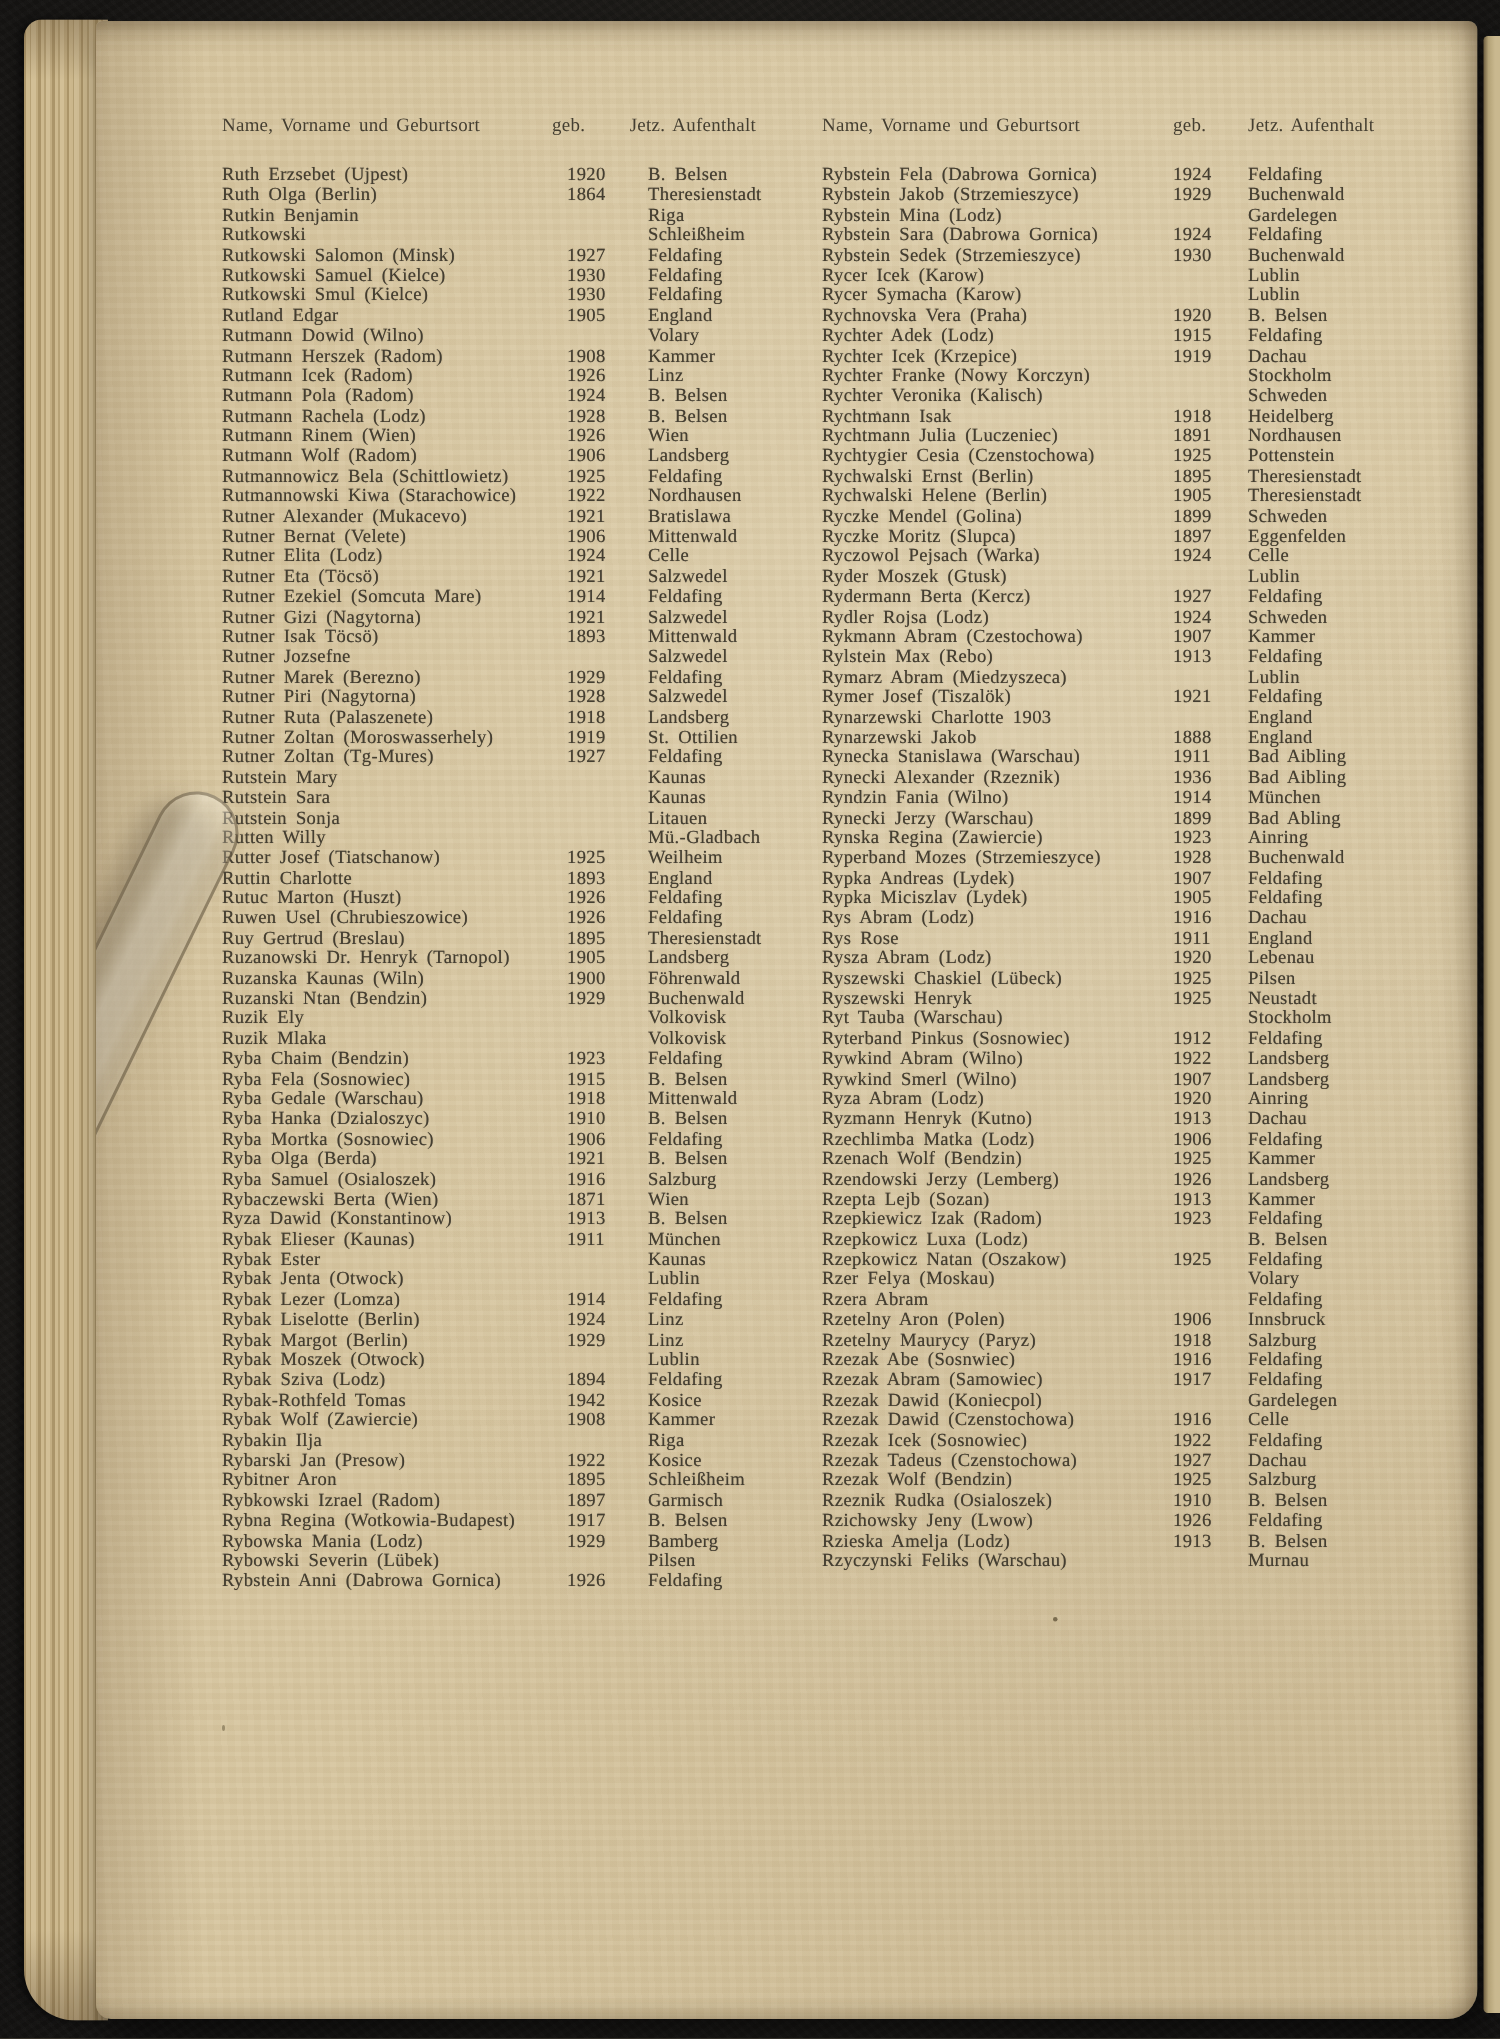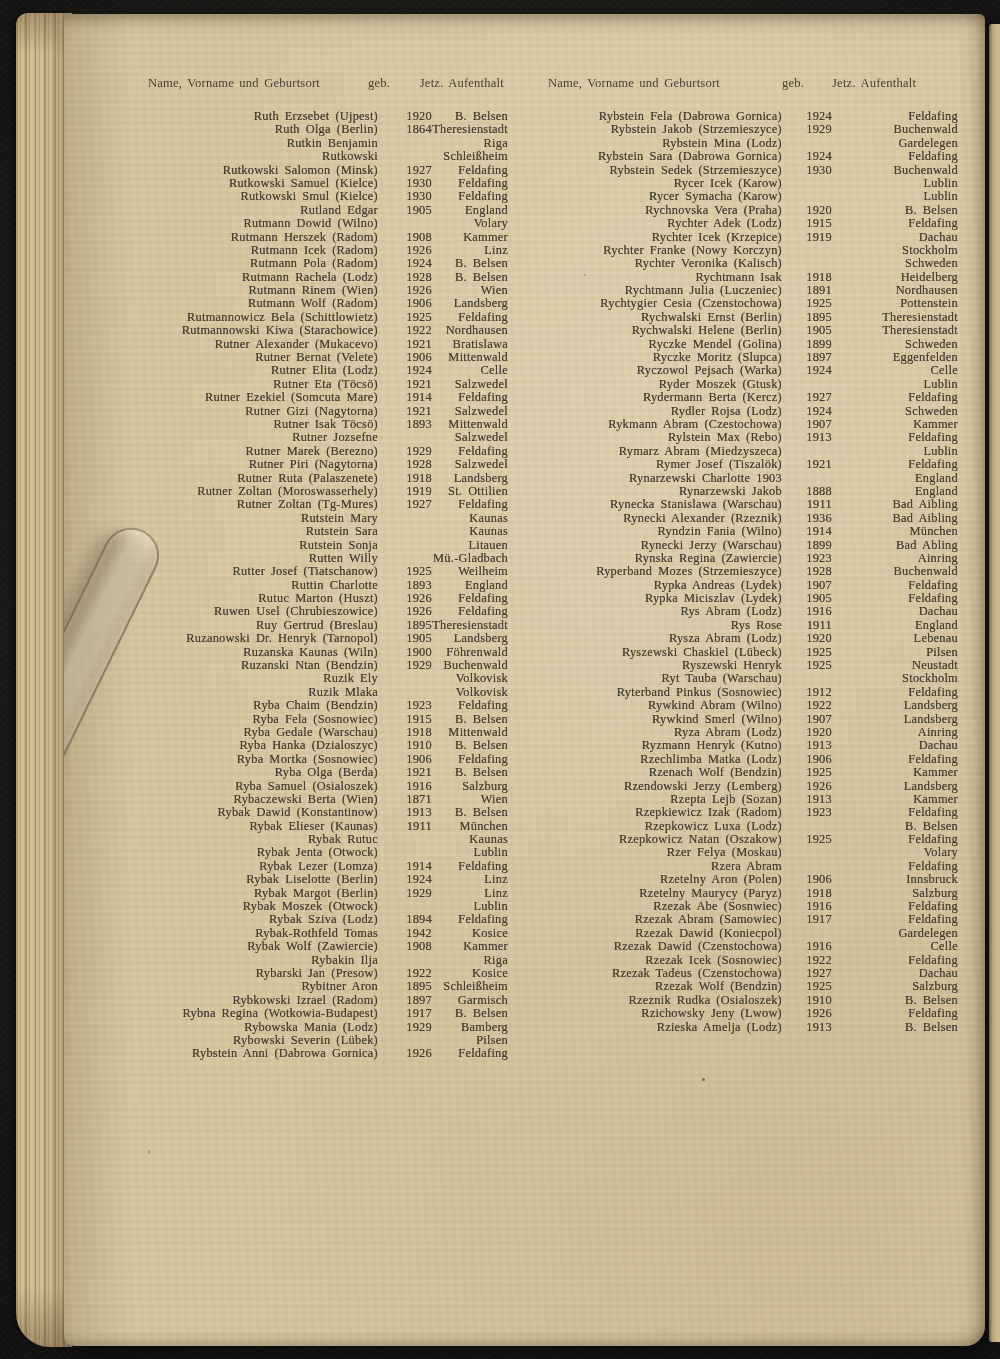--- a/index.html
+++ b/index.html
@@ -56,21 +56,21 @@
     border-radius:3px 0 0 3px;
   }
   
   .header-row,.col{position:absolute;white-space:nowrap;color:#443e31;}
   .header-row{top:62px;font-size:12.6px;letter-spacing:0.2px;word-spacing:2px;align-items:flex-end;}
   .hdr-l{left:84px;width:356px;display:flex;}
   .hdr-r{left:484px;width:400px;display:flex;}
   .hdr-l .h-name{width:230px;} .hdr-r .h-name{width:234px;}
   .hdr-l .h-geb{width:54px;}  .hdr-r .h-geb{width:50px;}
   .h-ort{flex:1;}
-  .col{top:96px;font-size:12.4px;text-align:right;}
+  .col{top:96px;font-size:12.4px;}
   .col-l{left:84px;width:360px;}
   .col-r{left:484px;width:410px;}
   .row{display:flex;height:13.4px;line-height:13.4px;
        letter-spacing:0.25px;word-spacing:2.6px;
        text-shadow:0 0 0.5px rgba(66,58,44,0.65);}
   .col-l .c-name{width:230px;} .col-r .c-name{width:234px;}
   .col-l .c-geb{width:54px;}   .col-r .c-geb{width:50px;}
   .c-ort{flex:1;}
   .c-name,.c-geb,.c-ort{overflow:visible;}
   
@@ -366,31 +366,31 @@
           <span class="c-name">Ryba Samuel (Osialoszek)</span>
           <span class="c-geb">1916</span>
           <span class="c-ort">Salzburg</span>
         </div>
         <div class="row">
           <span class="c-name">Rybaczewski Berta (Wien)</span>
           <span class="c-geb">1871</span>
           <span class="c-ort">Wien</span>
         </div>
         <div class="row">
-          <span class="c-name">Rybak Dawid (Konstantinow)</span>
+          <span class="c-name">Ryza Dawid (Konstantinow)</span>
           <span class="c-geb">1913</span>
           <span class="c-ort">B. Belsen</span>
         </div>
         <div class="row">
           <span class="c-name">Rybak Elieser (Kaunas)</span>
           <span class="c-geb">1911</span>
           <span class="c-ort">München</span>
         </div>
         <div class="row">
-          <span class="c-name">Rybak Rutuc</span>
+          <span class="c-name">Rybak Ester</span>
           <span class="c-geb"></span>
           <span class="c-ort">Kaunas</span>
         </div>
         <div class="row">
           <span class="c-name">Rybak Jenta (Otwock)</span>
           <span class="c-geb"></span>
           <span class="c-ort">Lublin</span>
         </div>
         <div class="row">
           <span class="c-name">Rybak Lezer (Lomza)</span>
@@ -806,20 +806,25 @@
         </div>
         <div class="row">
           <span class="c-name">Rzichowsky Jeny (Lwow)</span>
           <span class="c-geb">1926</span>
           <span class="c-ort">Feldafing</span>
         </div>
         <div class="row">
           <span class="c-name">Rzieska Amelja (Lodz)</span>
           <span class="c-geb">1913</span>
           <span class="c-ort">B. Belsen</span>
+        </div>
+        <div class="row">
+          <span class="c-name">Rzyczynski Feliks (Warschau)</span>
+          <span class="c-geb"></span>
+          <span class="c-ort">Murnau</span>
         </div>
       </div>
 
     <div class="holder-shadow"></div>
     <div class="holder"></div>
 
     <div class="fleck" style="left:638px;top:1064px;width:3px;height:3px;"></div>
     <div class="fleck" style="left:84px;top:1136px;width:2px;height:4px;opacity:0.45;"></div>
     <div class="fleck" style="left:520px;top:260px;width:2px;height:2px;opacity:0.4;"></div>
   </div>

